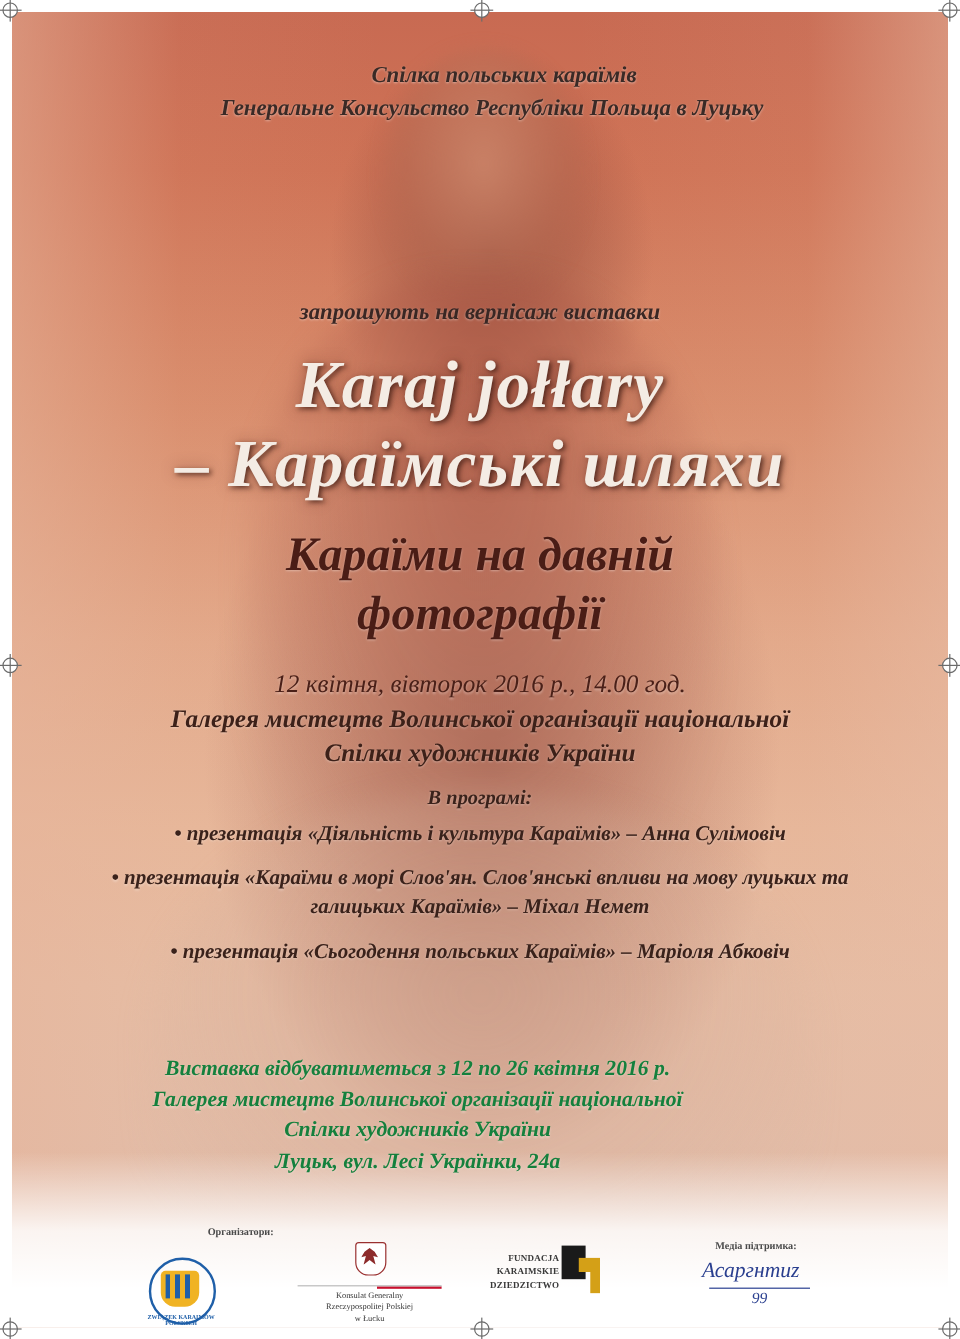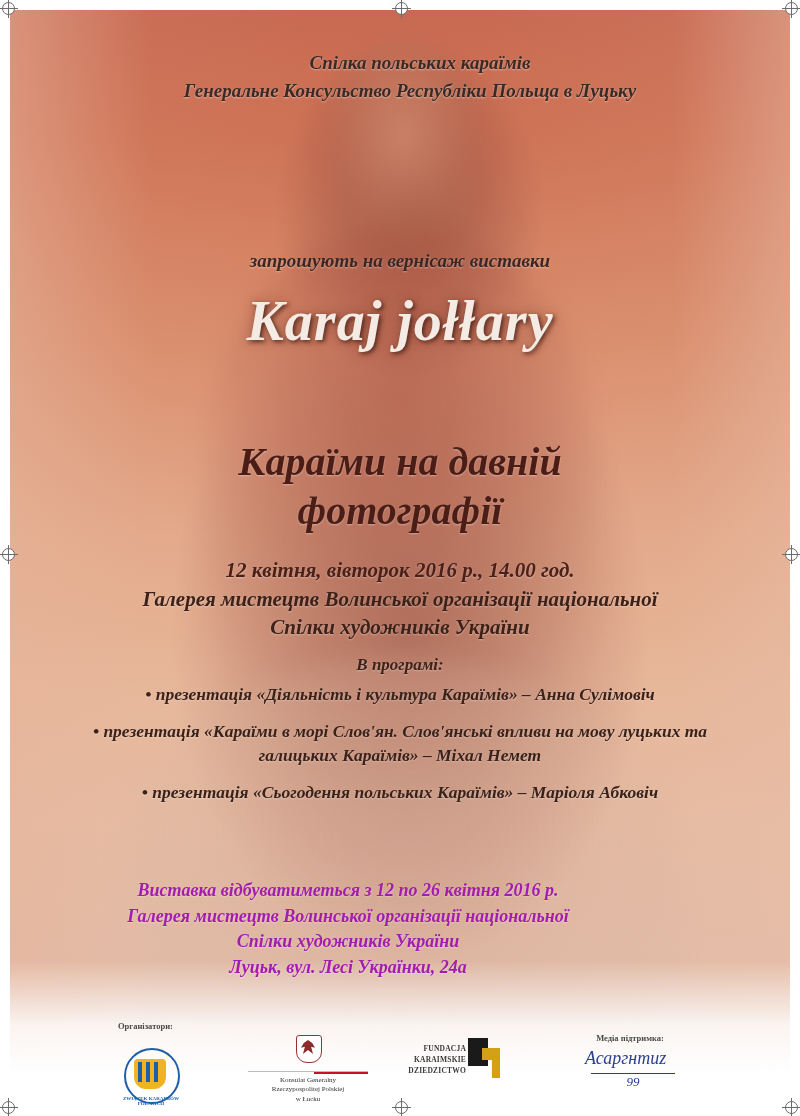--- a/index.html
+++ b/index.html
@@ -129,21 +129,21 @@
     position: absolute; left: 0; width: 800px; top: 438px;
     font-size: 40px; font-weight: bold; font-style: italic;
     color: #4a1d16;
     line-height: 1.22;
     text-shadow: 0 1px 2px rgba(255,255,255,0.35);
   }
   .title-sub .line2 { display: block; }
 
   .when {
     position: absolute; left: 0; width: 800px; top: 558px;
-    font-size: 21px; font-weight: bold; font-style: italic;
+    font-size: 21px; font-weight: normal; font-style: italic;
     color: #4a2018;
     text-shadow: 0 1px 2px rgba(255,255,255,0.35);
   }
   .venue {
     position: absolute; left: 0; width: 800px; top: 586px;
     font-size: 21px; font-weight: bold; font-style: italic;
     color: #3d2119;
     line-height: 1.32;
     text-shadow: 0 1px 2px rgba(255,255,255,0.35);
   }
@@ -159,35 +159,35 @@
     font-size: 17.5px; font-weight: bold; font-style: italic;
     color: #3a221b;
     line-height: 1.38;
     text-shadow: 0 1px 2px rgba(255,255,255,0.3);
   }
   .prog-item { margin-bottom: 13px; }
 
   .closing {
     position: absolute; left: 0; width: 696px; top: 878px;
     font-size: 18px; font-weight: bold; font-style: italic;
-    color: #a21caf;
+    color: #15803d;
     line-height: 1.42;
     text-shadow: 0 1px 2px rgba(255,255,255,0.35);
   }
   .closing .addr { display: block; }
 
   
   .footer-label {
     position: absolute;
     font-size: 8.5px;
     font-weight: bold;
     color: #4a4a4a;
     font-family: "Liberation Serif", serif;
   }
-  .lbl-org { left: 118px; top: 1021px; width: 110px; text-align: left; }
+  .lbl-org { left: 118px; top: 1021px; width: 110px; text-align: right; }
   .lbl-media { left: 570px; top: 1033px; width: 120px; text-align: center; }
 
   .logo { position: absolute; }
 
   
   .logo-assoc { left: 122px; top: 1048px; width: 58px; height: 56px; }
   .assoc-ring {
     position: absolute; left: 2px; top: 0;
     width: 52px; height: 52px;
     border: 2px solid #1f5fa8;
@@ -299,20 +299,21 @@
 
   <div class="content">
 
     <div class="org-line org1">Спілка польських караїмів</div>
     <div class="org-line org2">Генеральне Консульство Республіки Польща в Луцьку</div>
 
     <div class="invite">запрошують на вернісаж виставки</div>
 
     <div class="title-main">
       <span>Karaj jołłary</span>
+      <span class="line2">– Караїмські шляхи</span>
     </div>
 
     <div class="title-sub">
       <span>Караїми на давній</span>
       <span class="line2">фотографії</span>
     </div>
 
     <div class="when">12 квітня, вівторок 2016 р., 14.00 год.</div>
     <div class="venue">
       <span>Галерея мистецтв Волинської організації національної</span><br>

